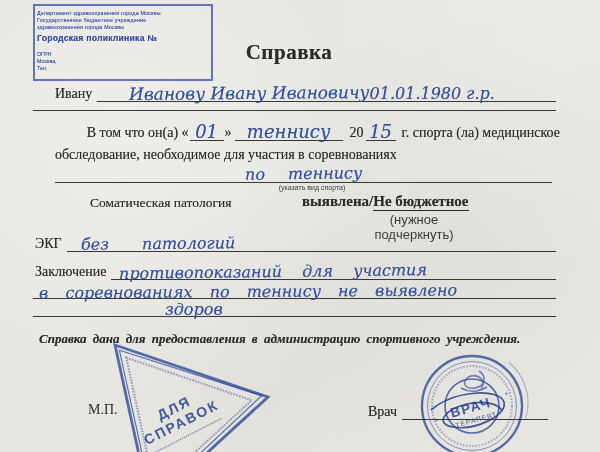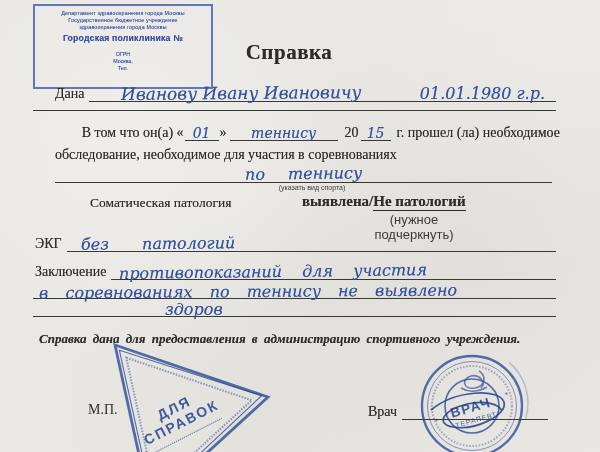--- a/index.html
+++ b/index.html
@@ -11,49 +11,49 @@
       radial-gradient(circle at 78% 55%, rgba(120,115,105,.07), transparent 45%),
       radial-gradient(circle at 45% 88%, rgba(120,115,105,.06), transparent 40%),
       radial-gradient(circle at 90% 10%, rgba(255,255,255,.18), transparent 35%);
     font-family:"Liberation Serif","DejaVu Serif",serif;
     color:#2b2a28;
   }
   .abs{position:absolute;}
   .print{color:#2e2c29;text-shadow:0 0 .3px rgba(46,44,41,.55);}
   
   .hstamp{
-    left:33px;top:4px;width:172px;padding:4px 2px 14px;
+    left:33px;top:4px;width:172px;padding:4px 2px 6px;
     border:2.4px solid rgba(44,74,165,.72);
-    color:rgba(38,68,158,.92);text-align:center;line-height:1.35;
+    color:rgba(38,68,158,.92);text-align:left;line-height:1.35;
     font-family:"Liberation Sans","DejaVu Sans",sans-serif;
     text-shadow:0 0 .5px rgba(44,74,165,.5);
   }
   .hs-tiny{font-size:5.3px;letter-spacing:.2px;}
   .hs-clinic{font-size:8.7px;font-weight:bold;margin-top:2px;letter-spacing:.2px;}
   .hs-sub{font-size:5.3px;}
   .hs-gap{margin-top:6px;}
   
   .title{left:0;top:40px;width:578px;text-align:center;font-size:21px;font-weight:bold;letter-spacing:.5px;}
   
   .lbl{font-size:14px;white-space:nowrap;}
   .flexrow{display:flex;align-items:flex-end;}
   .uline{flex:1;border-bottom:1.4px solid #3a3834;display:flex;align-items:flex-end;margin-left:5px;}
   .hw{
     font-family:"DejaVu Serif",serif;font-style:italic;
     color:#31509f;text-shadow:0 0 .45px rgba(49,80,159,.55);
     position:relative;top:2px;white-space:nowrap;
   }
   .row-dana{top:83px;left:55px;right:44px;height:19px;}
   .hw-name{margin-left:32px;font-size:17px;transform:rotate(-.5deg);}
-  .hw-dob{margin-left:58px;font-size:16px;font-style:italic;}
+  .hw-dob{font-size:16px;font-style:italic;}
   .blankline{border-bottom:1.4px solid #3a3834;}
   .bl1{top:96px;left:33px;right:44px;height:14px;}
   .row-intro{top:124px;left:55px;right:40px;height:17px;font-size:14px;justify-content:flex-end;}
   .seg{border-bottom:1.4px solid #3a3834;text-align:center;align-self:flex-end;}
-  .seg .hw{font-size:14px;}
+  .seg .hw{font-size:18px;}
   .seg-day{width:34px;margin:0 1px;}
   .seg-month{width:108px;margin:0 3px;}
   .seg-year{width:30px;margin:0 2px;}
   .m-l{margin-left:4px;}
   .row-intro2{top:147px;left:55px;font-size:14px;}
   .sportline{top:162px;left:55px;right:48px;height:20px;border-bottom:1.4px solid #3a3834;text-align:center;}
   .sportline .hw{font-size:16px;word-spacing:18px;transform:rotate(-.8deg);display:inline-block;}
   .hint{font-family:"Liberation Sans","DejaVu Sans",sans-serif;color:#3b3a37;text-align:center;}
   .sport-hint{top:184px;left:252px;width:120px;font-size:7px;}
   .som-label{top:195px;left:90px;font-size:13.5px;}
@@ -84,50 +84,50 @@
     <div class="hs-tiny">здравоохранения города Москвы</div>
     <div class="hs-clinic">Городская поликлиника №</div>
     <div class="hs-sub hs-gap">ОГРН</div>
     <div class="hs-sub">Москва,</div>
     <div class="hs-sub">Тел.</div>
   </div>
 
   <div class="abs title print">Справка</div>
 
   <div class="abs flexrow row-dana">
-    <span class="lbl print">Дана</span>
+    <span class="lbl print">Ивану</span>
     <span class="uline">
       <span class="hw hw-name">Иванову Ивану Ивановичу</span>
       <span class="hw hw-dob">01.01.1980 г.р.</span>
     </span>
   </div>
   <div class="abs blankline bl1"></div>
 
   <div class="abs flexrow row-intro">
     <span class="lbl print">В том что он(а) «</span>
     <span class="seg seg-day"><span class="hw">01</span></span>
     <span class="lbl print">»</span>
     <span class="seg seg-month"><span class="hw">теннису</span></span>
     <span class="lbl print m-l">20</span>
     <span class="seg seg-year"><span class="hw">15</span></span>
-    <span class="lbl print m-l">г. прошел (ла) необходимое</span>
+    <span class="lbl print m-l">г. спорта (ла) медицинское</span>
   </div>
 
   <div class="abs row-intro2">
     <span class="lbl print">обследование, необходимое для участия в соревнованиях</span>
   </div>
 
   <div class="abs sportline">
     <span class="hw">по теннису</span>
   </div>
   <div class="abs hint sport-hint">(указать вид спорта)</div>
 
   <div class="abs som-label print">Соматическая патология</div>
   <div class="abs som-opts print">
-    <span>выявлена/</span><span class="som-ul">Не патологий</span>
+    <span>выявлена/</span><span class="som-ul">Не бюджетное</span>
   </div>
   <div class="abs hint som-hint">(нужное подчеркнуть)</div>
 
   <div class="abs flexrow row-ecg">
     <span class="lbl print">ЭКГ</span>
     <span class="uline">
       <span class="hw hw-ecg">без патологий</span>
     </span>
   </div>
 

